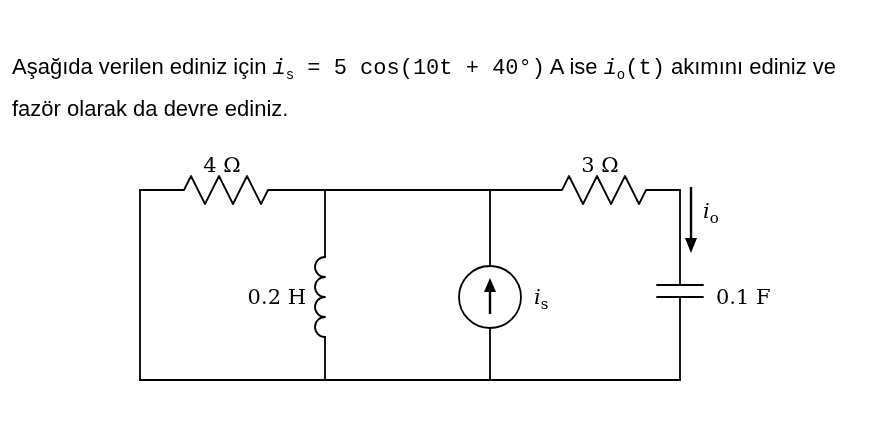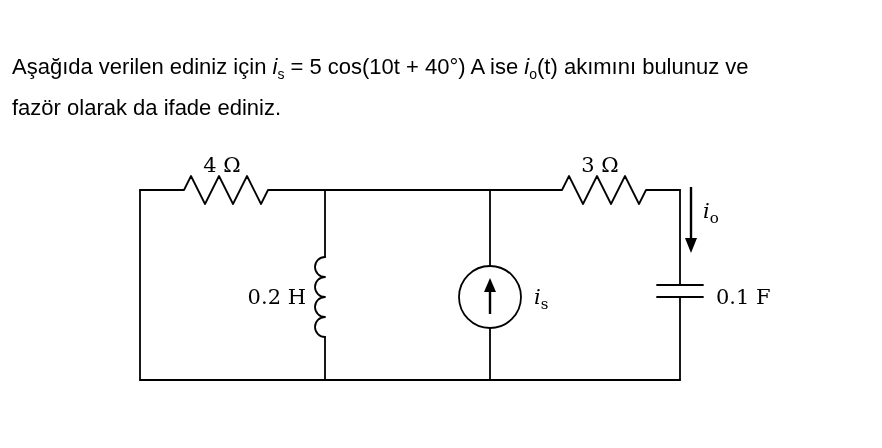--- a/index.html
+++ b/index.html
@@ -19,21 +19,21 @@
     position: absolute;
     left: 12px;
     top: 50px;
     width: 850px;
     margin: 0;
     font-size: 22px;
     line-height: 33px;
     color: #000000;
   }
   .math {
-    font-family: Liberation Sans, sans-serif;
+    font-family: Liberation Mono, monospace;
   }
   .math i {
     font-style: italic;
   }
   .math sub {
     font-size: 14px;
   }
   .circuit-svg {
     position: absolute;
     left: 0;
@@ -66,22 +66,22 @@
   .lbl .sub {
     font-size: 15px;
   }
 </style>
 </head>
 <body>
 
 <div class="page">
 
   <p class="problem">
-    <span>Aşağıda verilen ediniz için </span><span class="math"><i>i</i><sub>s</sub><span> = 5 cos(10t + 40°)</span></span><span> A ise </span><span class="math"><i>i</i><sub>o</sub><span>(t)</span></span><span> akımını bulunuz ve</span><br>
-    <span>fazör olarak da ifade ediniz.</span>
+    <span>Aşağıda verilen ediniz için </span><span class="math"><i>i</i><sub>s</sub><span> = 5 cos(10t + 40°)</span></span><span> A ise </span><span class="math"><i>i</i><sub>o</sub><span>(t)</span></span><span> akımını ediniz ve</span><br>
+    <span>fazör olarak da devre ediniz.</span>
   </p>
 
   <svg class="circuit-svg" width="882" height="448" viewBox="0 0 882 448">
 
     <path class="wire" d="M 140 190 L 184 190
              l 7 -14 l 14 28 l 14 -28 l 14 28 l 14 -28 l 14 28 l 7 -14
              L 562 190
              l 7 -14 l 14 28 l 14 -28 l 14 28 l 14 -28 l 14 28 l 7 -14
              L 680 190"></path>
 

